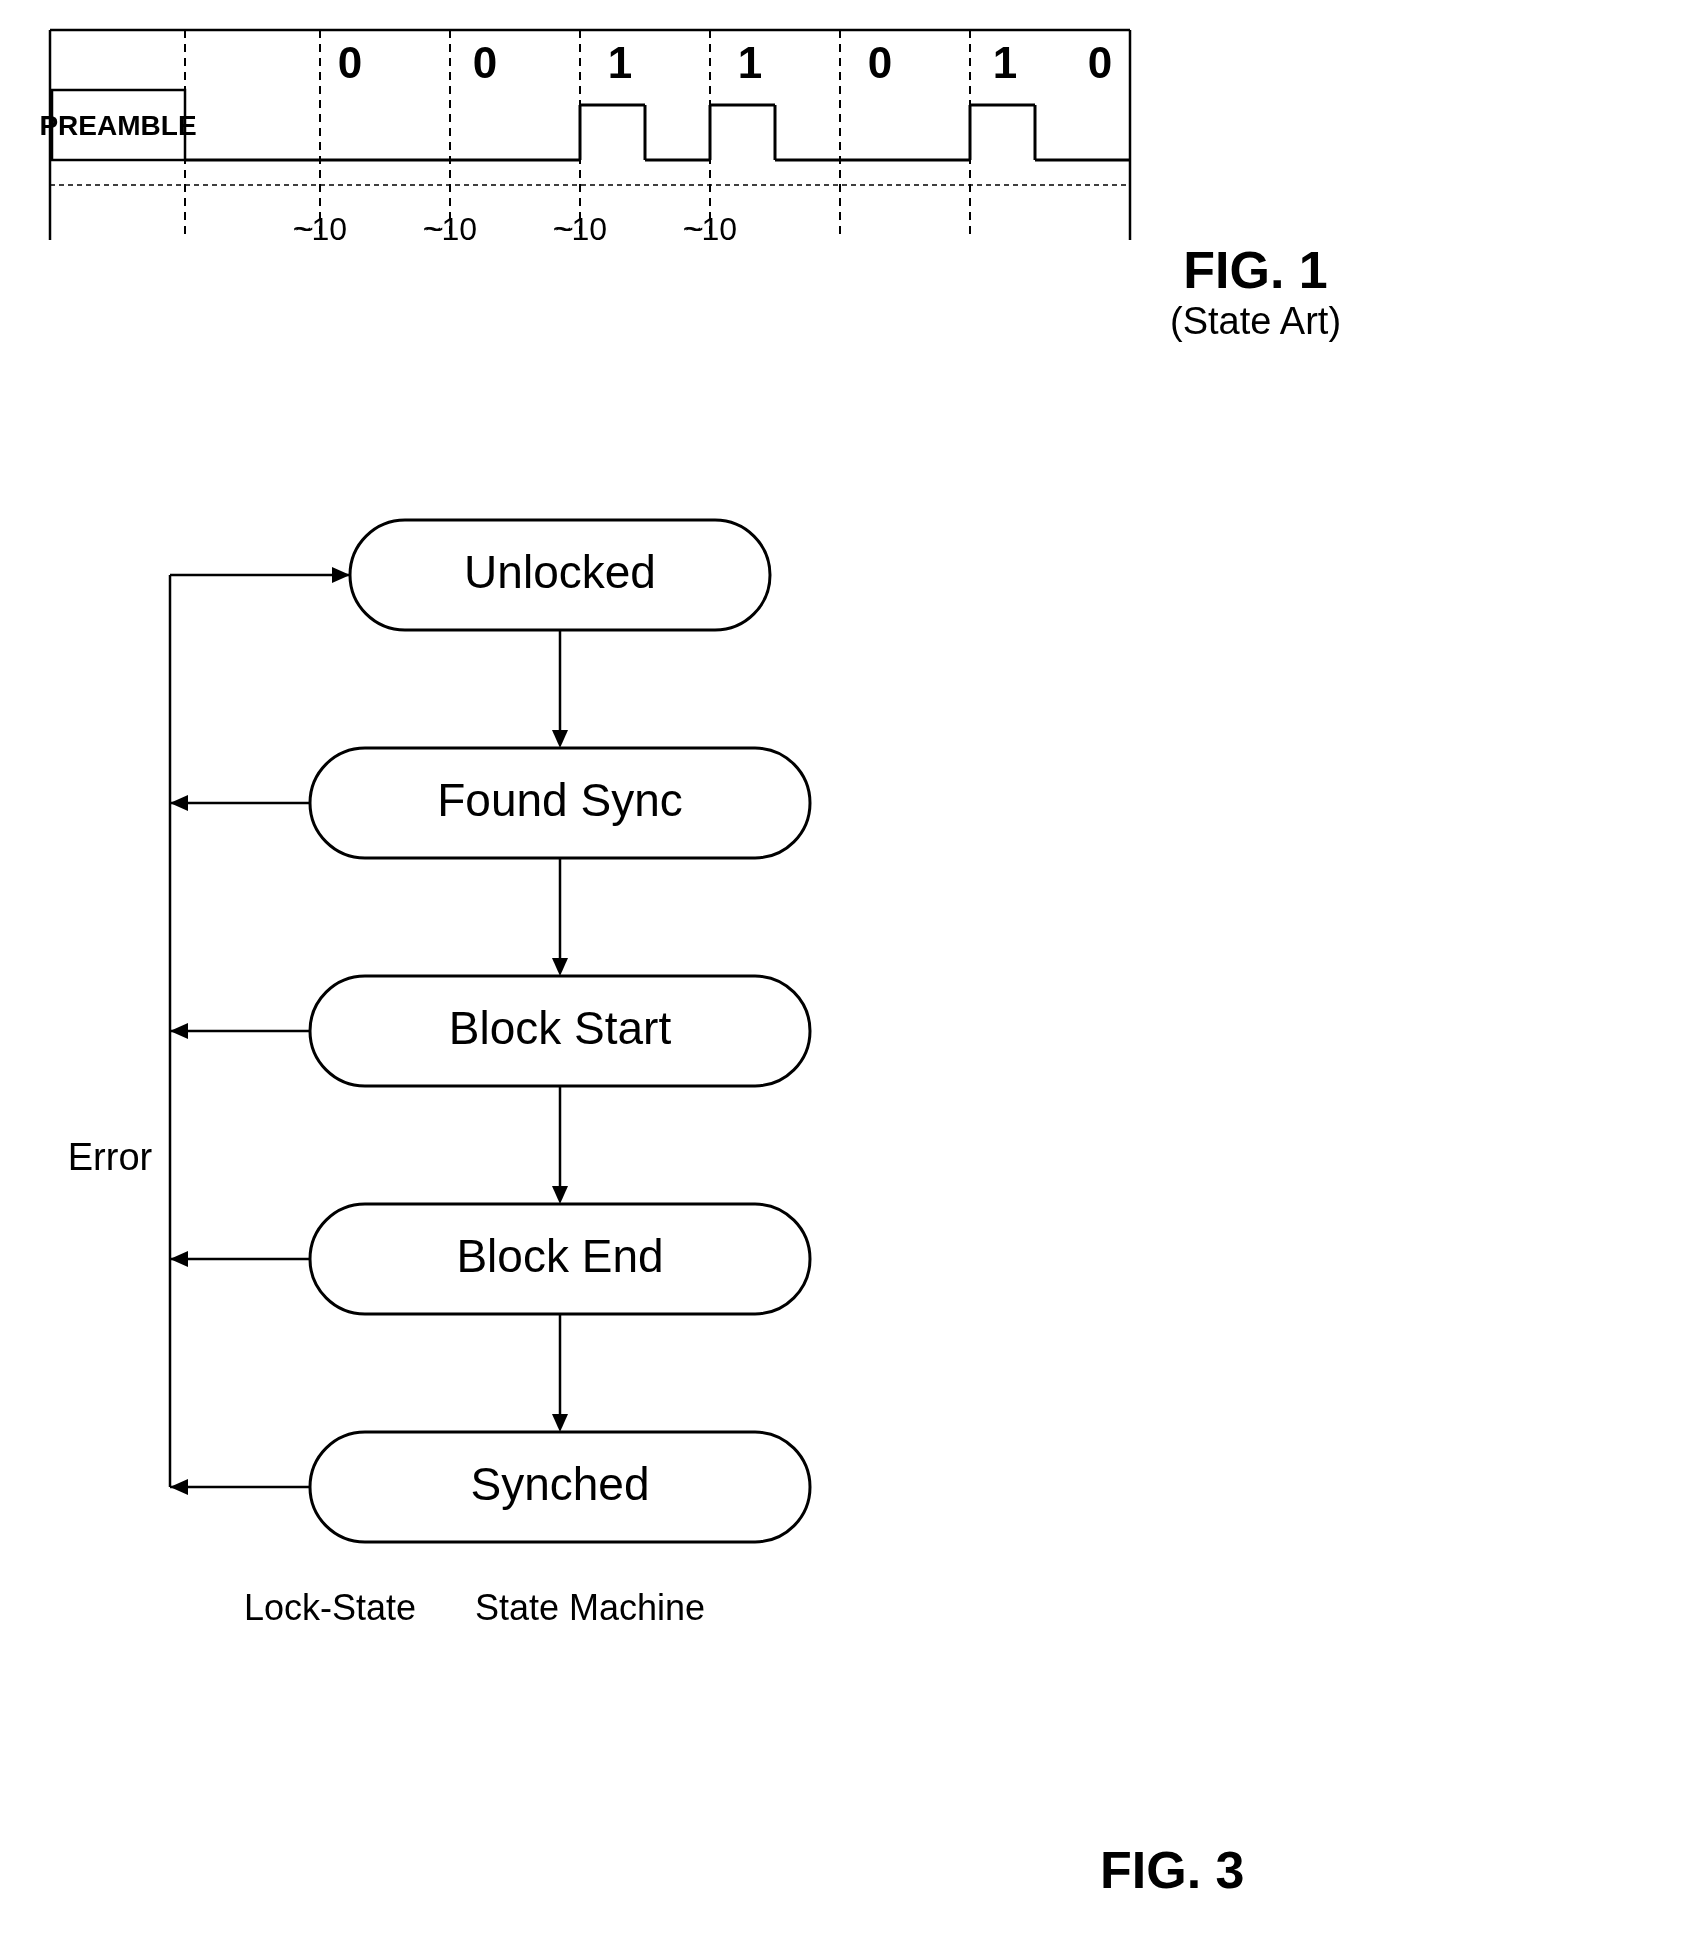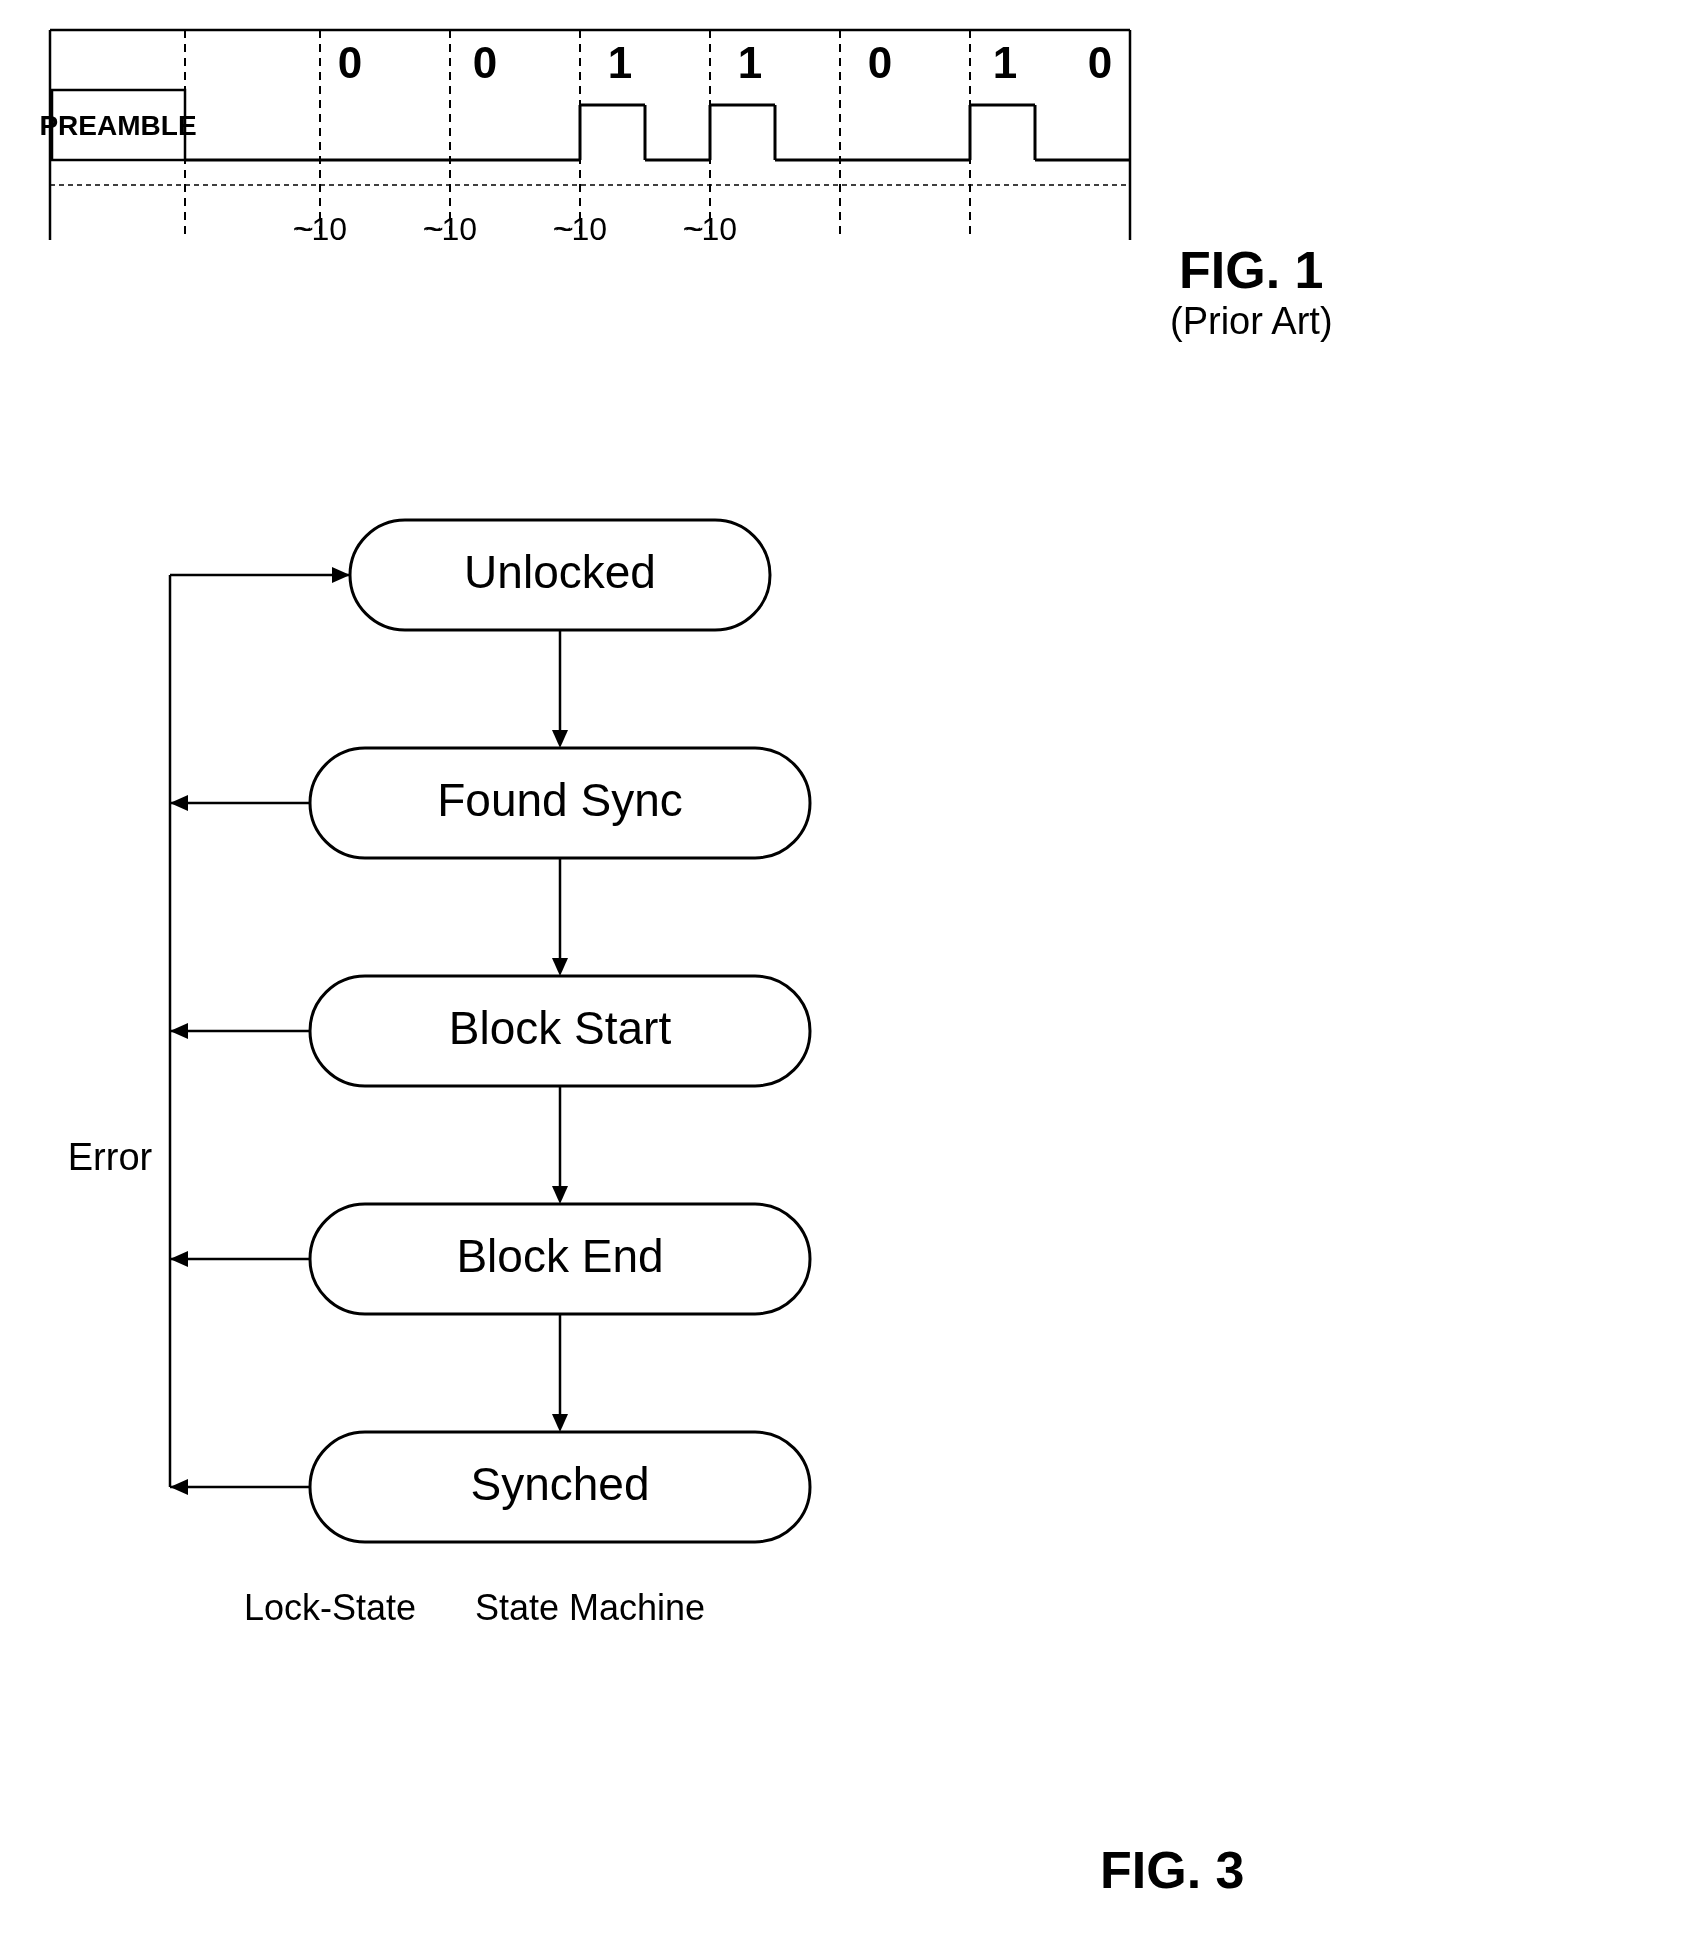--- a/index.html
+++ b/index.html
@@ -99,21 +99,21 @@
 
   <text x="265" y="220" font-size="32" font-family="Arial">~</text>
   <text x="395" y="220" font-size="32" font-family="Arial">~</text>
   <text x="525" y="220" font-size="32" font-family="Arial">~</text>
   <text x="655" y="220" font-size="32" font-family="Arial">~</text>
 
 </svg>
 
 <div id="fig1-label" style="position:absolute; top:240px; left:1170px; ">
   <div class="fig-number" style="font-size:52px; font-weight:bold; font-family:Arial,sans-serif;">FIG. 1</div>
-  <div class="fig-subtitle" style="font-size:38px; font-family:Arial,sans-serif;">(Prior Art)</div>
+  <div class="fig-subtitle" style="font-size:38px; font-family:Arial,sans-serif;">(State Art)</div>
 </div>
 
 <svg id="fig3-svg" style="position:absolute; top:490px; left:30px; width:1100px; height:1380px;" viewBox="0 0 1100 1380">
 
   <rect x="320" y="30" width="420" height="110" rx="55" ry="55" fill="white" stroke="#000" stroke-width="3"></rect>
   <text x="530" y="98" font-size="46" font-family="Arial" text-anchor="middle">Unlocked</text>
 
   <line x1="530" y1="140" x2="530" y2="250" stroke="#000" stroke-width="2.5"></line>
   <polygon points="530,258 522,240 538,240" fill="#000"></polygon>
 

